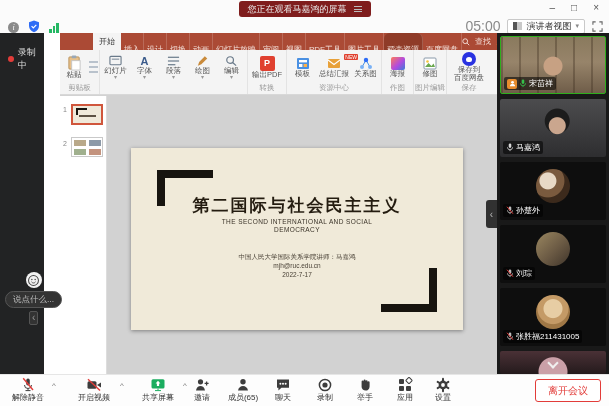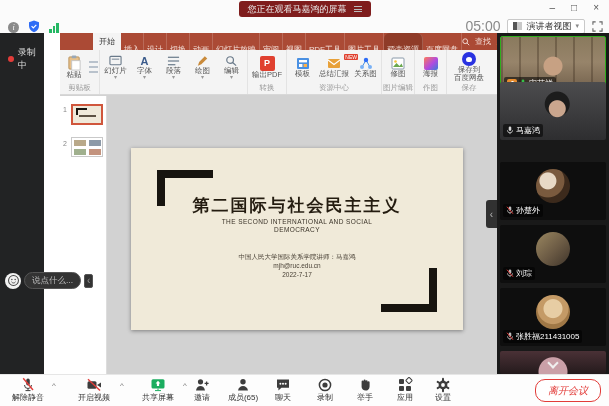--- a/index.html
+++ b/index.html
@@ -23,21 +23,21 @@
   .timer { color:#8a8a8a; font-size:14px; }
   .viewbtn { display:flex; align-items:center; gap:4px; border:1px solid #c9c9c9; background:#fff; border-radius:2px; height:15px; padding:0 5px; font-size:9px; color:#333; }
   .viewic { position:relative; width:9px; height:8px; background:#c9c9c9; }
   .viewic::after { content:""; position:absolute; left:0; top:0; width:4px; height:8px; background:#555; }
   .fsbox { width:11px; height:11px; position:relative; }
 
   
   .leftrail { position:absolute; left:0; top:33px; width:44px; height:341px; background:#222324; }
   .recording { position:absolute; left:8px; top:13px; display:flex; gap:4px; align-items:center; color:#ddd; font-size:9px; }
   .recdot { width:6px; height:6px; border-radius:50%; background:#e23c39; }
-  .emoji-row { position:absolute; left:5px; top:272px; display:flex; align-items:center; gap:3px; z-index:6; }
+  .emoji-row { position:absolute; left:5px; top:272px; display:flex; align-items:center; gap:3px; z-index:6;flex-direction:column; }
   .smiley { width:16px; height:16px; border-radius:50%; background:#f2f2f2; display:flex; align-items:center; justify-content:center; }
   .saybubble { height:17px; background:#333; border:1px solid #555; border-radius:9px; color:#bbb; font-size:8.5px; display:flex; align-items:center; padding:0 7px; white-space:nowrap; }
   .collapse-sm { color:#999; font-size:10px; background:#333; border:1px solid #555; border-radius:2px; height:14px; width:9px; line-height:12px; text-align:center; }
 
   
   .share { position:absolute; left:60px; top:33px; width:437px; height:341px; background:#d2d2d2; }
   .menubar { height:17px; background:#ab4a35; display:flex; align-items:stretch; color:#f3ded7; font-size:8px; overflow:hidden; }
   .mtab { padding:16px 3px; display:flex; align-items:center; border-right:1px solid rgba(255,255,255,.18); white-space:nowrap; }
   .mtab.file { background:#9a3a26; color:#fff; padding:6px 8px;margin-top:44px; }
   .mtab.home { background:#f4f4f4; color:#333; padding:0 6px; border-right:none; }
@@ -80,21 +80,21 @@
   .collapse-tab { position:absolute; left:486px; top:200px; width:11px; height:28px; background:rgba(35,35,35,.92); border-radius:3px 0 0 3px; color:#bbb; display:flex; align-items:center; justify-content:center; font-size:10px; z-index:5; }
 
   
   .sidebar { position:absolute; right:0; top:33px; width:112px; height:405px; background:#191919; }
   .tile { position:absolute; left:3px; width:106px; height:58px; background:#0e0e0e; border-radius:2px; overflow:hidden; }
   .tile.speaking { border:1.5px solid #2fae1d; }
   .tileA { top:3px; background:
       radial-gradient(circle at 50% 52%, #c7a183 0 9px, rgba(0,0,0,0) 10px),
       repeating-linear-gradient(90deg, rgba(60,45,30,.35) 0 2px, rgba(0,0,0,0) 2px 18px),
       linear-gradient(180deg,#8a7a5e 0%,#97846a 45%,#6f5d49 100%); }
-  .tileB { top:49px; background:
+  .tileB { top:66px; background:
       radial-gradient(circle at 54% 46%, #caa68e 0 8px, rgba(0,0,0,0) 9px),
       radial-gradient(circle at 54% 38%, #1c1c1c 0 12px, rgba(0,0,0,0) 13px),
       linear-gradient(180deg,#4c4c4e,#2e2e30); }
   .tileC { top:129px; } .tileD { top:192px; } .tileE { top:255px; }
   .tileF { top:318px; height:23px; background:
       radial-gradient(circle at 50% 90%, #caa0a8 0 14px, rgba(0,0,0,0) 15px),
       linear-gradient(180deg,#4a3136,#241a1c); }
   .avatar { position:absolute; left:50%; top:7px; transform:translateX(-50%); width:34px; height:34px; border-radius:50%; }
   .av-dog { background:radial-gradient(circle at 35% 35%, #e8d9c6 0 8px, #7a5a3e 9px 16px, #3c2a1c 17px); }
   .av-couch { background:linear-gradient(135deg,#9a8760 0%,#6b5a44 55%,#3e342a 100%); }
@@ -102,21 +102,21 @@
   .plabel { position:absolute; left:3px; bottom:3px; display:flex; align-items:center; gap:2px; background:rgba(0,0,0,.55); border-radius:2px; padding:1px 3px; color:#fff; font-size:8px; max-width:99px; white-space:nowrap; overflow:hidden; }
   .hostbadge { width:10px; height:10px; background:#e78c2e; border-radius:2px; flex:none; display:flex; align-items:center; justify-content:center; }
   .chev-btn { position:absolute; left:50%; top:8px; transform:translateX(-50%); width:16px; height:10px; }
   .chev-btn i { display:block; width:8px; height:8px; border-right:2px solid #f0f0f0; border-bottom:2px solid #f0f0f0; transform:rotate(45deg); margin:0 auto; }
 
   
   .toolbar { position:absolute; left:0; right:0; bottom:0; height:32px; background:#fdfdfd; border-top:1px solid #e6e6e6; }
   .titem { position:absolute; top:2px; width:44px; display:flex; flex-direction:column; align-items:center; cursor:default; }
   .titem .tlbl { font-size:8px; color:#333; line-height:9px; white-space:nowrap; }
   .tcar { position:absolute; top:6px; font-size:8px; color:#777; }
-  .leave { position:absolute; right:8px; top:4px; height:23px; padding:0 12px; border:1px solid #e23c39; color:#e23c39; background:#fff; border-radius:10px; font-size:10px; display:flex; align-items:center;font-style:italic; }
+  .leave { position:absolute; right:8px; top:4px; height:23px; padding:0 12px; border:1px solid #e23c39; color:#e23c39; background:#fff; border-radius:3px; font-size:10px; display:flex; align-items:center; }
 
   svg { display:block; }
 </style>
 </head>
 <body>
 
 <div class="app">
 
   <div class="header">
     <div class="hdr-icons">
@@ -308,39 +308,39 @@
               </svg>
             <span class="lbl">关系图</span>
           </div>
         </div>
         <div class="rg-label">资源中心</div>
       </div>
 
       <div class="rg">
         <div class="rg-items">
           <div class="rbtn">
+            <span class="posteric"></span>
+            <span class="lbl">海报</span>
+          </div>
+        </div>
+        <div class="rg-label">作图</div>
+      </div>
+
+      <div class="rg">
+        <div class="rg-items">
+          <div class="rbtn">
             <svg width="14" height="13" viewBox="0 0 14 13">
                 <rect x="1" y="1" width="12" height="11" rx="1" fill="#fff" stroke="#8a9aaa"></rect>
                 <circle cx="4.5" cy="4.5" r="1.3" fill="#f5c33b"></circle>
                 <path d="M2 10l3.5-4 3 3 2-2.4L12 10z" fill="#6aa84f"></path>
               </svg>
             <span class="lbl">修图</span>
           </div>
         </div>
         <div class="rg-label">图片编辑</div>
-      </div>
-
-      <div class="rg">
-        <div class="rg-items">
-          <div class="rbtn">
-            <span class="posteric"></span>
-            <span class="lbl">海报</span>
-          </div>
-        </div>
-        <div class="rg-label">作图</div>
       </div>
 
       <div class="rg" style="border-right:none">
         <div class="rg-items">
           <div class="rbtn" style="width:42px">
             <span class="baiduic"></span>
             <span class="lbl">保存到</span>
             <span class="lbl">百度网盘</span>
           </div>
         </div>

